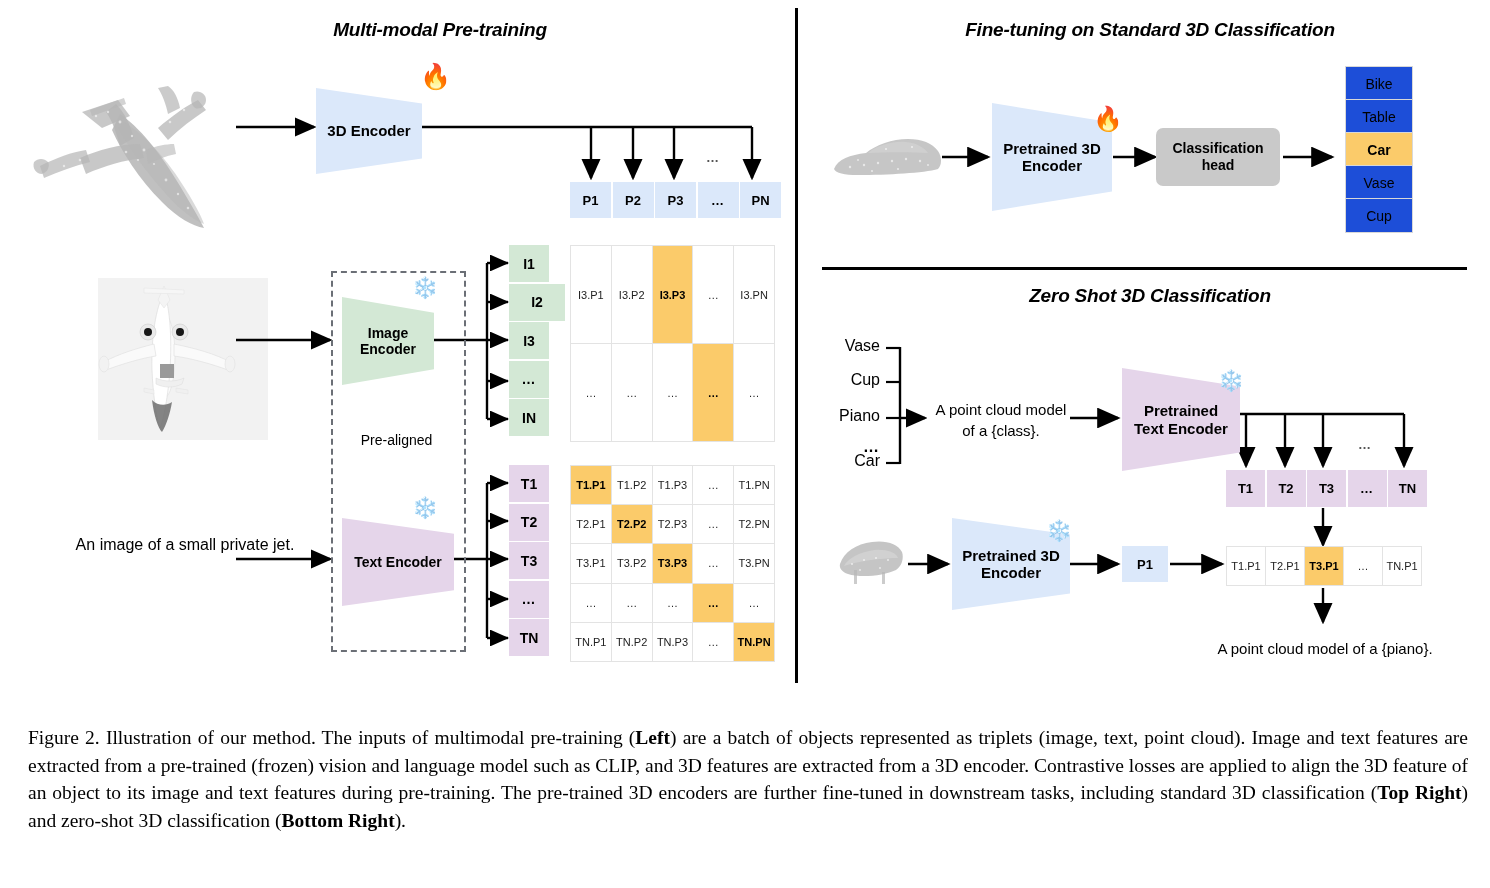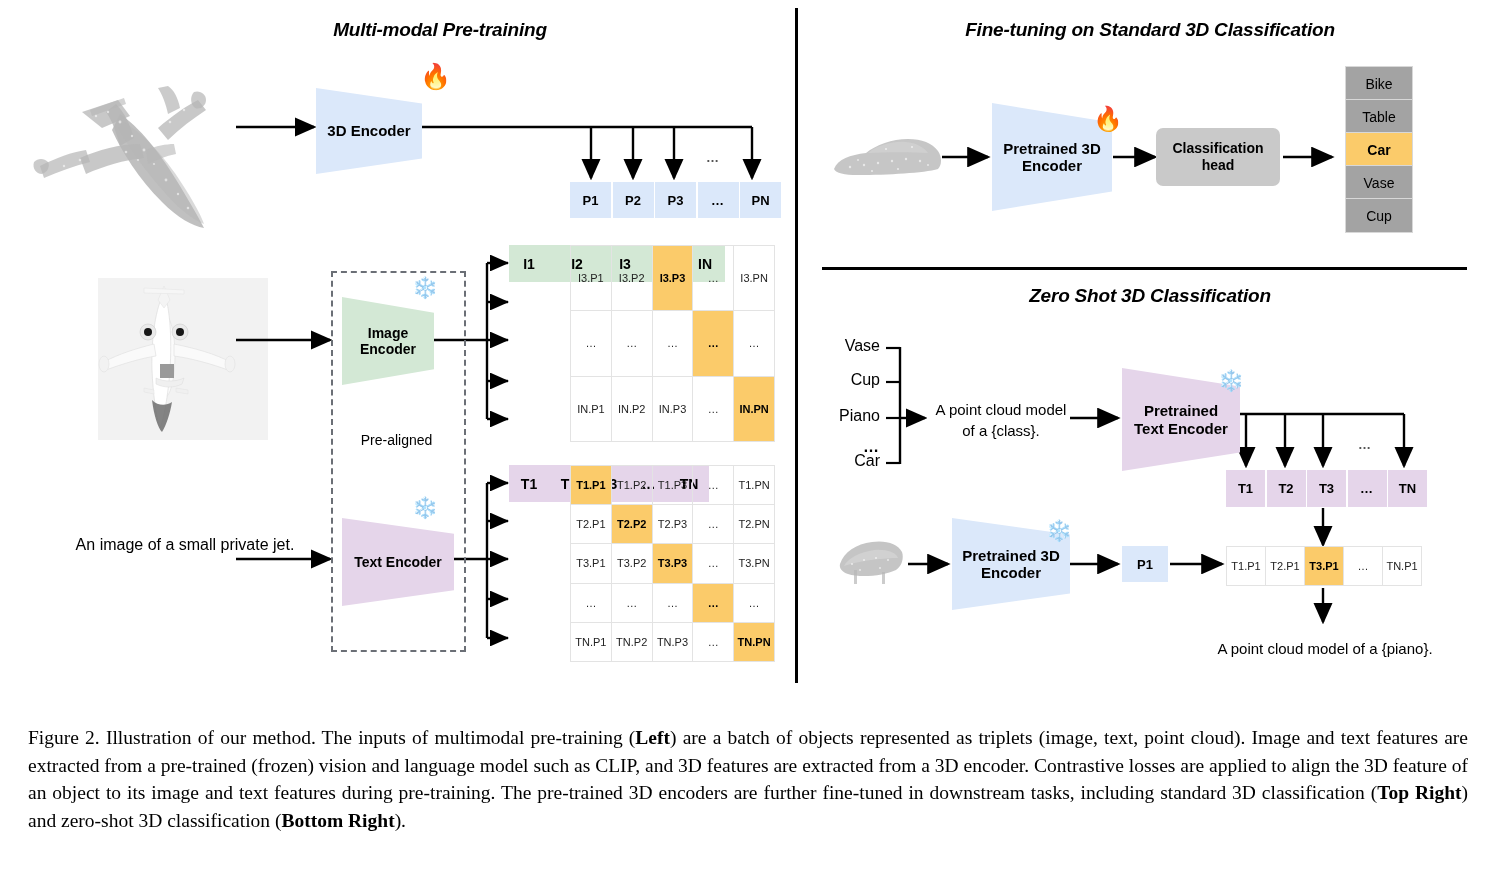--- a/index.html
+++ b/index.html
@@ -16,30 +16,30 @@
   .trap .tlabel{position:relative;z-index:2;}
   .trapshape{position:absolute;left:0;top:0;width:100%;height:100%;
              clip-path:polygon(0% 0%,100% 18%,100% 82%,0% 100%);}
   .blue{background:#dbe8fa;}
   .green{background:#d3e8d5;}
   .purple{background:#e5d5ea;}
 
   .cellrow{position:absolute;display:flex;}
   .cell{display:flex;align-items:center;justify-content:center;font-weight:bold;}
 
-  .mcol{position:absolute;display:flex;flex-direction:row;justify-content:center;}
+  .mcol{position:absolute;display:flex;flex-direction:column;justify-content:center;}
   .mcell{display:flex;align-items:center;justify-content:center;font-weight:bold;}
 
   table.simmat{position:absolute;border-collapse:collapse;table-layout:fixed;}
   table.simmat td{border:1px solid #e3e3e3;text-align:center;font-size:11px;
                   color:#222;padding:0;}
   table.simmat td.hi{background:#fbcb6a;font-weight:bold;color:#000;}
 
   .classbox{position:absolute;border:1px solid #d8d8d8;display:flex;
-            align-items:center;justify-content:center;font-size:14px;background:#a3a3a3;}
+            align-items:center;justify-content:center;font-size:14px;background:#1d4ed8;}
   .classbox.sel{background:#fbcb6a;font-weight:bold;}
 
   .greybox{position:absolute;background:#c9c9c9;border-radius:7px;
            display:flex;align-items:center;justify-content:center;
            font-weight:bold;font-size:14px;text-align:center;line-height:1.2;}
 
   .dashbox{position:absolute;border:2px dashed #6b6f76;}
   .plabel{position:absolute;font-size:14px;}
   .caption{position:absolute;font-family:"Liberation Serif","DejaVu Serif",serif;
            font-size:19.5px;line-height:1.42;text-align:justify;color:#000;}
@@ -240,27 +240,20 @@
     <td>…</td>
     <td>I3.PN</td>
   </tr>
   <tr>
     <td>…</td>
     <td>…</td>
     <td>…</td>
     <td class="hi">…</td>
     <td>…</td>
   </tr>
-  <tr>
-    <td>IN.P1</td>
-    <td>IN.P2</td>
-    <td>IN.P3</td>
-    <td>…</td>
-    <td class="hi">IN.PN</td>
-  </tr>
 </tbody>
   </table>
 
 <div class="mcol" style="left:509px;top:465px;">
   <div class="mcell purple" style="width:40px;height:37px;font-size:14px;margin-bottom:1.5px;">T1</div>
   <div class="mcell purple" style="width:40px;height:37px;font-size:14px;margin-bottom:1.5px;">T2</div>
   <div class="mcell purple" style="width:40px;height:37px;font-size:14px;margin-bottom:1.5px;">T3</div>
   <div class="mcell purple dots" style="width:40px;height:37px;font-size:14px;margin-bottom:1.5px;">…</div>
   <div class="mcell purple" style="width:40px;height:37px;font-size:14px;">TN</div>
 </div>

